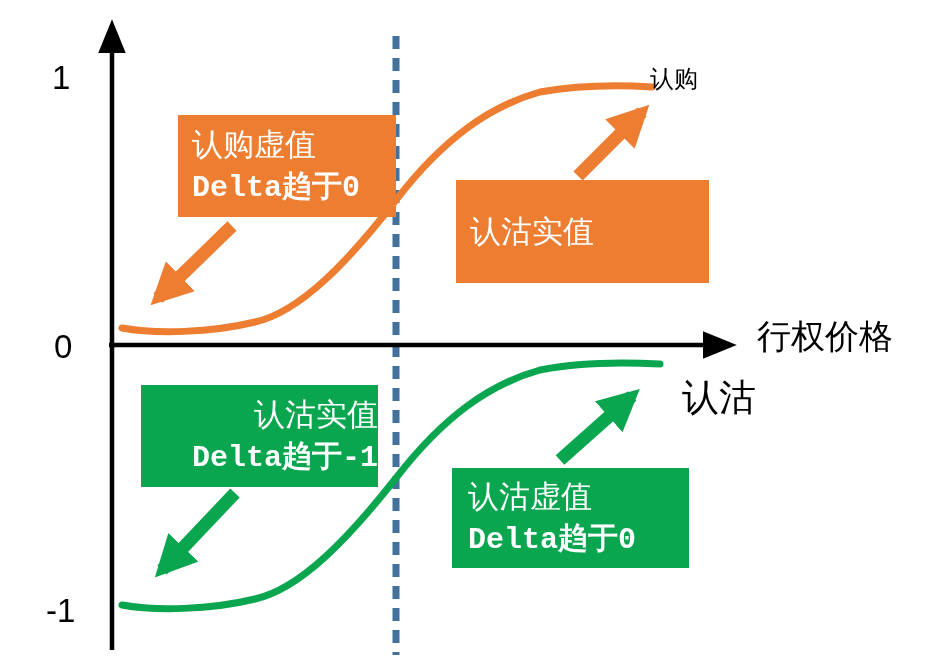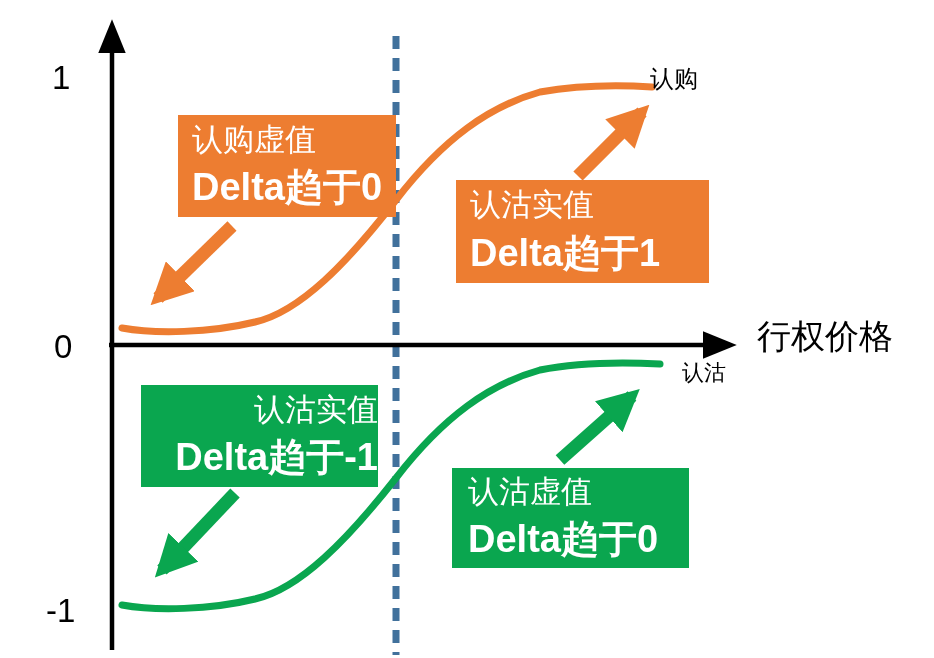--- a/index.html
+++ b/index.html
@@ -17,31 +17,31 @@
   .fill-orange { fill:var(--orange); }
   .fill-green  { fill:var(--green); }
   .fill-axis   { fill:var(--axis); }
   .txt { position:absolute; color:#000; white-space:nowrap; line-height:1.1; }
   .note-box {
     position:absolute; box-sizing:border-box; color:var(--boxtext);
     display:flex; flex-direction:column; justify-content:center;
     padding-left:14px; white-space:nowrap;
   }
   .note-box .l1 { font-size:31px; line-height:1.4; }
-  .note-box .l2 { font-size:38px; line-height:1.4; font-weight:700; }
+  .note-box .l2 { font-size:30px; line-height:1.4; font-weight:700;font-family:Liberation Mono, monospace; }
   #box-call-otm { left:142px; top:115px; width:218px; height:102px; background:var(--orange);margin-left:36px; }
   #box-call-itm { left:456px; top:180px; width:253px; height:103px; background:var(--orange); }
   #box-put-itm  { left:141px; top:385px; width:237px; height:102px; background:var(--green);align-items:flex-end; }
   #box-put-otm  { left:452px; top:468px; width:237px; height:100px; background:var(--green);padding-left:16px; }
   #lbl-delta { left:152px; top:50px;  font-size:32px; }
   #tick-1    { left:52px;  top:60px;  font-size:33px; }
   #tick-0    { left:54px;  top:329px; font-size:33px; }
   #tick-m1   { left:46px;  top:593px; font-size:33px; }
   #lbl-call  { left:650px; top:66px;  font-size:24px; }
-  #lbl-put   { left:682px; top:361px; font-size:22px; }
+  #lbl-put   { left:682px; top:378px; font-size:37px; }
   #lbl-x     { left:757px; top:318px; font-size:34px;text-align:right; }
 </style>
 </head>
 <body>
 
 <div id="stage">
 
   <svg id="plot-svg" width="934" height="658" viewBox="0 0 934 658">
     <defs>
       <marker id="mb" markerWidth="7.5" markerHeight="6.5" refX="6" refY="3.25" orient="auto">
@@ -79,21 +79,20 @@
   <div class="txt" id="lbl-call">认购</div>
   <div class="txt" id="lbl-put">认沽</div>
 
   <div class="note-box" id="box-call-otm">
     <div class="l1">认购虚值</div>
     <div class="l2">Delta趋于0</div>
   </div>
 
   <div class="note-box" id="box-call-itm">
     <div class="l1">认沽实值</div>
-    <div class="l2">Delta趋于1</div>
   </div>
 
   <div class="note-box" id="box-put-itm">
     <div class="l1">认沽实值</div>
     <div class="l2">Delta趋于-1</div>
   </div>
 
   <div class="note-box" id="box-put-otm">
     <div class="l1">认沽虚值</div>
     <div class="l2">Delta趋于0</div>

